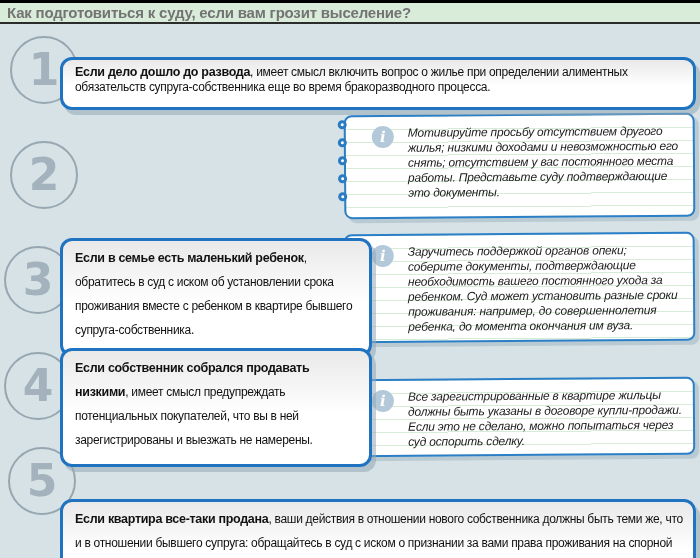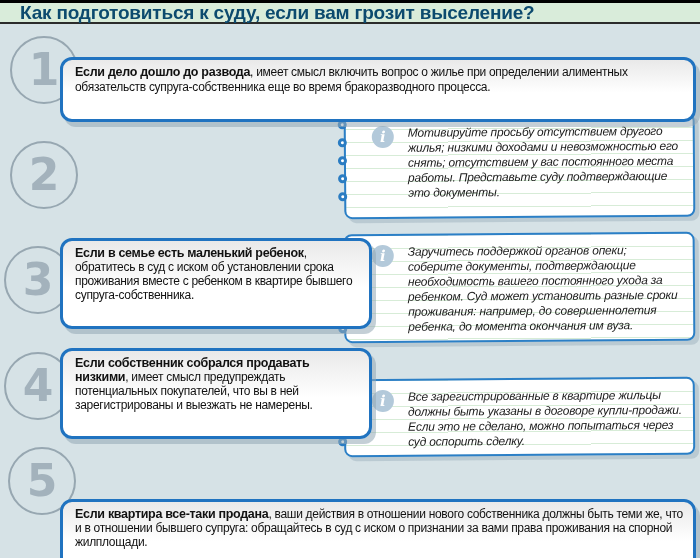--- a/index.html
+++ b/index.html
@@ -10,22 +10,22 @@
   }
   
   .titlebar {
     position:absolute; left:0; top:0; width:700px; height:24px;
     background:#d9ecda;
     border-top:3px solid #000;
     border-bottom:2px solid #2b2b2b;
     display:flex; align-items:center;
   }
   .titlebar h1 {
-    font-size:19px; font-weight:bold; color:#0c4a6e;
-    padding-left:20px; letter-spacing:-0.2px; white-space:nowrap;
+    font-size:15px; font-weight:bold; color:#737373;
+    padding-left:7px; letter-spacing:-0.2px; white-space:nowrap;
   }
   
   .num-circle {
     position:absolute; width:68px; height:68px; border-radius:50%;
     border:2px solid #97a7b1; z-index:1;
     display:flex; align-items:center; justify-content:center;
   }
   .num-circle span {
     font-size:44px; font-weight:bold; color:#a3b2bc;
     font-family:"DejaVu Sans", sans-serif; line-height:1;
@@ -34,30 +34,30 @@
   .c2{left:10px; top:141px;}
   .c3{left:4px;  top:246px;}
   .c4{left:4px;  top:352px;}
   .c5{left:8px;  top:447px;}
   
   .step-box {
     position:absolute; z-index:3;
     background:linear-gradient(180deg,#e9e9e9 0%,#ffffff 55%);
     border:3px solid #2073c0; border-radius:12px;
     box-shadow:4px 5px 0 rgba(148,168,180,.55);
-    padding:5px 10px 24px 12px;
+    padding:5px 10px 12px 12px;
   }
   .step-box p {
     font-size:12px; line-height:15px; color:#111; letter-spacing:-0.3px;
   }
   .step-box b { font-size:12.5px; }
   .b1{left:60px; top:57px;  width:636px; min-height:46px;}
   .b2{left:60px; top:168px; width:312px; min-height:46px;}
   .b3{left:60px; top:238px; width:312px; min-height:76px;}
-  .b3 p, .b4 p, .b5 p { line-height:14px; }
+  .b3 p, .b4 p, .b5 p { line-height:24px; }
   .b4{left:60px; top:348px; width:312px; min-height:84px;}
   .b5{left:60px; top:499px; width:636px; min-height:62px;}
   
   .note {
     position:absolute; z-index:2;
     background:
       repeating-linear-gradient(to bottom,
         #ffffff 0px, #ffffff 12px, #d7ecd7 12px, #d7ecd7 13px);
     border:2px solid #2b7fc6; border-radius:8px;
     box-shadow:4px 4px 0 rgba(154,174,187,.45);

